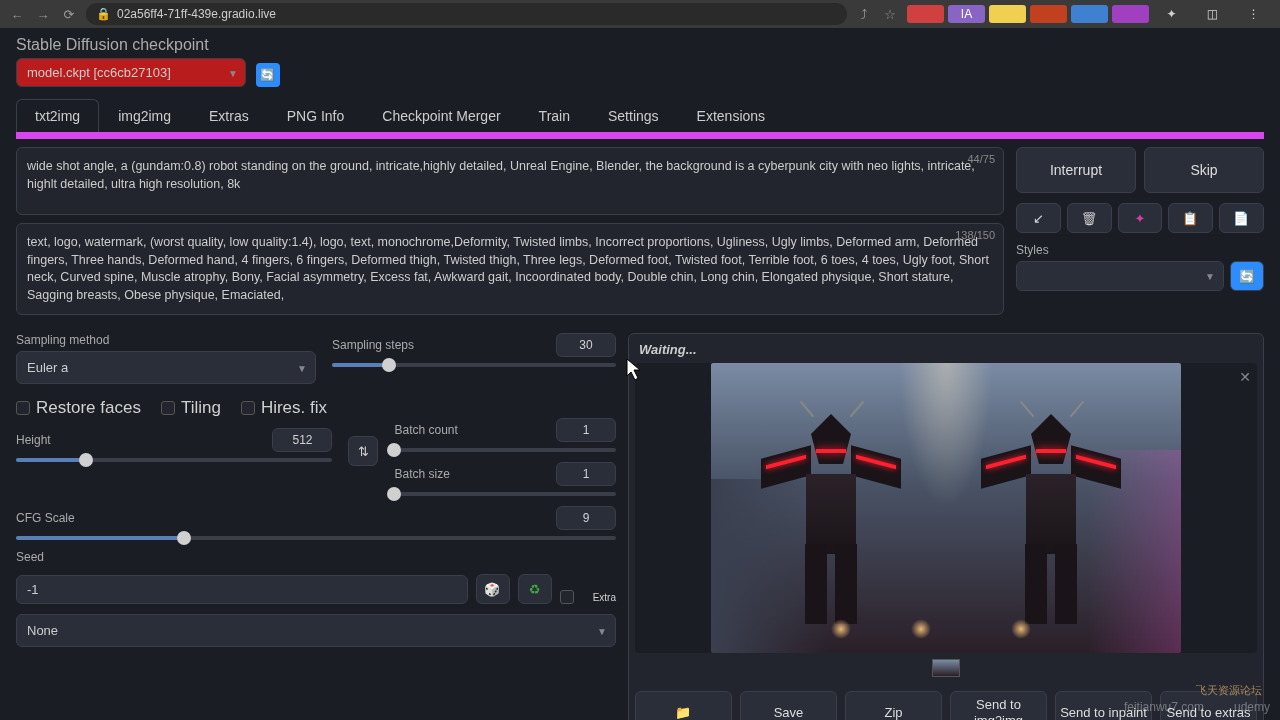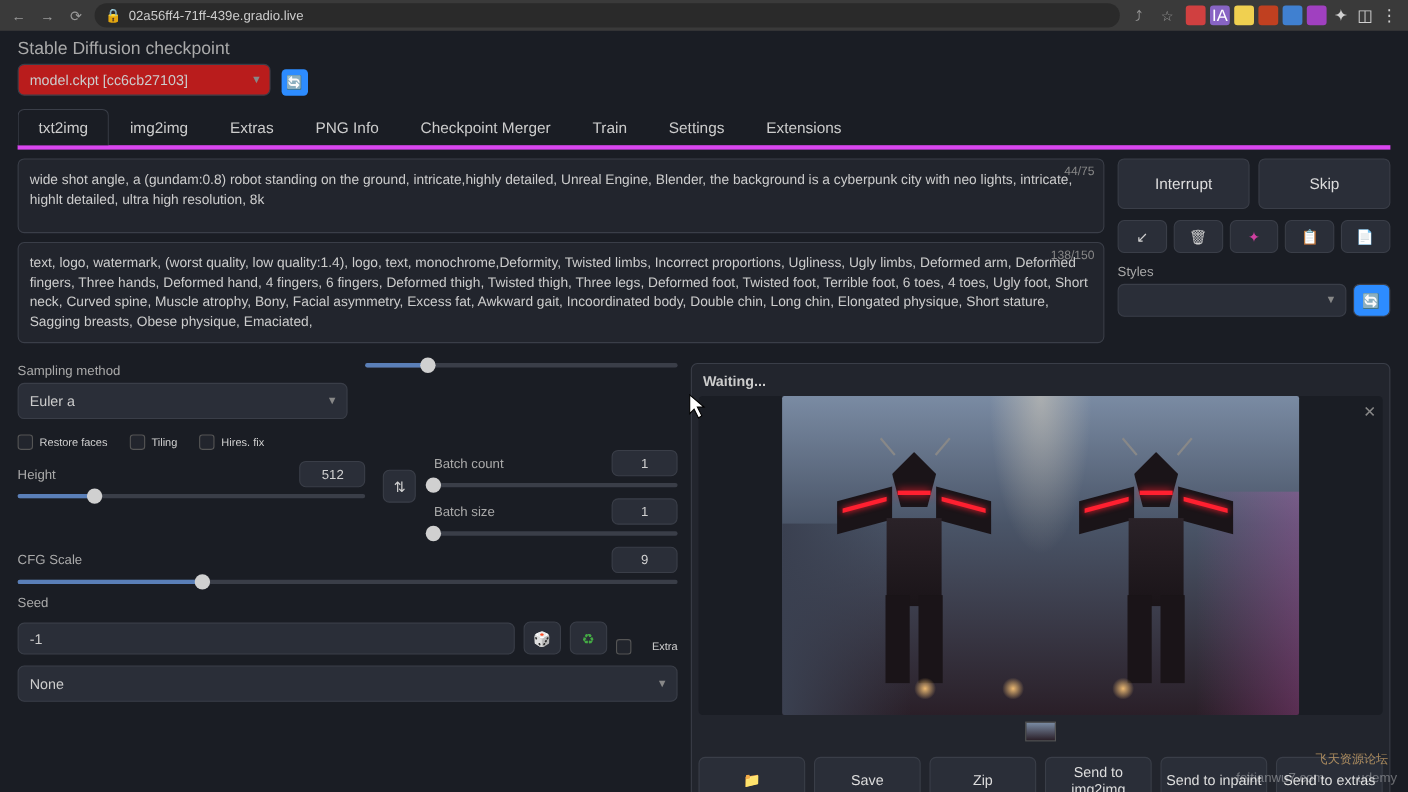--- a/index.html
+++ b/index.html
@@ -3,34 +3,34 @@
 <meta charset="utf-8">
 <style>
 * { margin: 0; padding: 0; box-sizing: border-box; }
 body { font-family: -apple-system, BlinkMacSystemFont, "Segoe UI", sans-serif; background: #1a1d24; color: #d0d0d0; font-size: 13px; width: 1280px; height: 720px; overflow: hidden; }
 
 
 .browser-bar { background: #3a3a3a; height: 28px; display: flex; align-items: center; padding: 0 8px; gap: 8px; }
 .nav-btn { width: 18px; height: 18px; display: flex; align-items: center; justify-content: center; color: #999; }
 .url-bar { flex: 1; background: #2a2a2a; border-radius: 14px; height: 22px; display: flex; align-items: center; padding: 0 10px; color: #ccc; font-size: 12px; gap: 6px; }
 .ext-icons { display: flex; gap: 4px; }
-.ext-icon { width: 18px; height: 18px; border-radius: 3px; display: flex; align-items: center; justify-content: center; font-size: 15px; }
+.ext-icon { width: 37px; height: 18px; border-radius: 3px; display: flex; align-items: center; justify-content: center; font-size: 12px; }
 
 .app { padding: 8px 16px; }
 
 
 .ckpt-row { display: flex; align-items: flex-end; gap: 10px; margin-bottom: 12px; }
 .ckpt-label { font-size: 16px; color: #aaa; margin-bottom: 4px; }
 .select-wrap { position: relative; }
 .select { background: #b91c1c; border: 1px solid #3a3e48; border-radius: 6px; padding: 6px 28px 6px 10px; color: #ccc; min-width: 230px; font-size: 13px; }
 .select-caret { position: absolute; right: 8px; top: 50%; transform: translateY(-50%); color: #888; font-size: 10px; }
 .refresh-btn { width: 24px; height: 24px; background: #2d8cff; border-radius: 4px; display: flex; align-items: center; justify-content: center; font-size: 12px; }
 
 
-.tabs { display: flex; border-bottom: 4px solid #d946ef; }
+.tabs { display: flex; border-bottom: 7px solid #d946ef; }
 .tab { padding: 8px 18px; color: #ccc; font-size: 14px; cursor: pointer; border: 1px solid transparent; border-bottom: none; }
 .tab.active { background: #1a1d24; border-color: #3a3e48; border-radius: 6px 6px 0 0; }
 
 .main-row { display: flex; gap: 12px; margin-top: 8px; }
 .left-col { flex: 1; min-width: 0; }
 .right-col { width: 248px; flex-shrink: 0; }
 
 
 .prompt-box { position: relative; background: #22252d; border: 1px solid #3a3e48; border-radius: 6px; padding: 10px; margin-bottom: 8px; min-height: 68px; color: #ccc; font-size: 12.5px; line-height: 1.4; }
 .counter { position: absolute; top: 4px; right: 8px; font-size: 11px; color: #888; }
@@ -48,42 +48,42 @@
 .settings-row { display: flex; gap: 12px; margin-top: 10px; }
 .settings-left { width: 600px; }
 .settings-inner { display: flex; gap: 16px; }
 .col-a { width: 300px; }
 .col-b { flex: 1; }
 
 .field-label { font-size: 12px; color: #aaa; margin-bottom: 4px; }
 .select-field { background: #2a2e38; border: 1px solid #3a3e48; border-radius: 6px; padding: 8px 28px 8px 10px; color: #ccc; position: relative; }
 
 .check-row { display: flex; gap: 20px; margin-top: 14px; }
-.check-item { display: flex; align-items: center; gap: 6px; font-size: 10px; }
+.check-item { display: flex; align-items: center; gap: 6px; font-size: 17px; }
 .check-box { width: 14px; height: 14px; border: 1px solid #555; border-radius: 3px; background: #22252d; }
 
 .slider-block { margin-top: 10px; display: flex; align-items: flex-start; gap: 12px; }
 .slider-main { flex: 1; }
 .slider-label-row { display: flex; justify-content: space-between; align-items: center; margin-bottom: 6px; }
 .slider-label { font-size: 12px; color: #aaa; }
 .slider-val { background: #2a2e38; border: 1px solid #3a3e48; border-radius: 6px; padding: 4px 0; width: 60px; text-align: center; font-size: 12px; }
 .slider-track { height: 4px; background: #3a3e48; border-radius: 2px; position: relative; }
 .slider-fill { position: absolute; height: 100%; background: #5a7fb8; border-radius: 2px; }
 .slider-thumb { position: absolute; width: 14px; height: 14px; background: #d0d0d0; border-radius: 50%; top: -5px; transform: translateX(-50%); }
 
 .swap-btn { width: 30px; height: 30px; background: #2a2e38; border: 1px solid #3a3e48; border-radius: 6px; display: flex; align-items: center; justify-content: center; margin-top: 18px; }
 
 .seed-row { display: flex; gap: 8px; align-items: flex-end; margin-top: 10px; }
 .seed-input { flex: 1; background: #2a2e38; border: 1px solid #3a3e48; border-radius: 6px; padding: 6px 10px; color: #ccc; }
 .icon-btn { width: 34px; height: 30px; background: #2a2e38; border: 1px solid #3a3e48; border-radius: 6px; display: flex; align-items: center; justify-content: center; }
 .extra-check { display: flex; align-items: center; gap: 19px; font-size: 10px; }
 
 
 .output-col { flex: 1; min-width: 0; background: #22252d; border: 1px solid #3a3e48; border-radius: 6px; padding: 6px; }
-.status-bar { font-size: 13px; color: #ccc; font-weight: 600; margin-bottom: 4px; padding: 2px 4px; }
+.status-bar { font-size: 13px; color: #ccc; font-weight: 600; margin-bottom: 4px; padding: 2px 4px; font-style: italic; }
 .gallery { position: relative; background: #1a1d24; border-radius: 4px; height: 290px; display: flex; align-items: center; justify-content: center; }
 .gallery-close { position: absolute; top: 6px; right: 6px; color: #888; font-size: 14px; }
 .gallery-img { width: 470px; height: 290px; background: linear-gradient(180deg, #7a8ba3 0%, #4a5568 40%, #2a1f28 100%); border-radius: 2px; position: relative; overflow: hidden; }
 .sky-glow { position: absolute; top: 0; left: 40%; width: 20%; height: 50%; background: radial-gradient(ellipse at top, rgba(220,210,190,0.5), transparent 70%); }
 .city1 { position: absolute; left: 0; top: 40%; width: 25%; height: 60%; background: linear-gradient(90deg, #3a4050 0%, transparent 100%); }
 .city2 { position: absolute; right: 0; top: 30%; width: 20%; height: 70%; background: linear-gradient(270deg, rgba(200,80,180,0.3) 0%, transparent 100%); }
 .robot { position: absolute; bottom: 10%; width: 120px; height: 210px; }
 .robot.r1 { left: 60px; }
 .robot.r2 { right: 70px; }
 .r-head { position: absolute; top: 0; left: 50%; transform: translateX(-50%); width: 40px; height: 50px; background: #1a1418; clip-path: polygon(50% 0, 100% 40%, 80% 100%, 20% 100%, 0 40%); }
@@ -201,20 +201,24 @@
     <div class="settings-left">
       <div class="settings-inner">
         <div class="col-a">
           <div class="field-label">Sampling method</div>
           <div class="select-field">
             <span>Euler a</span>
             <span class="select-caret">▼</span>
           </div>
         </div>
         <div class="col-b">
+          <div class="slider-label-row">
+            <div class="slider-label">Sampling steps</div>
+            <div class="slider-val">30</div>
+          </div>
           <div class="slider-track">
             <div class="slider-fill" style="width:20%"></div>
               <div class="slider-thumb" style="left:20%"></div>
           </div>
         </div>
       </div>
 
       <div class="check-row">
         <div class="check-item">
             <span class="check-box"></span>

